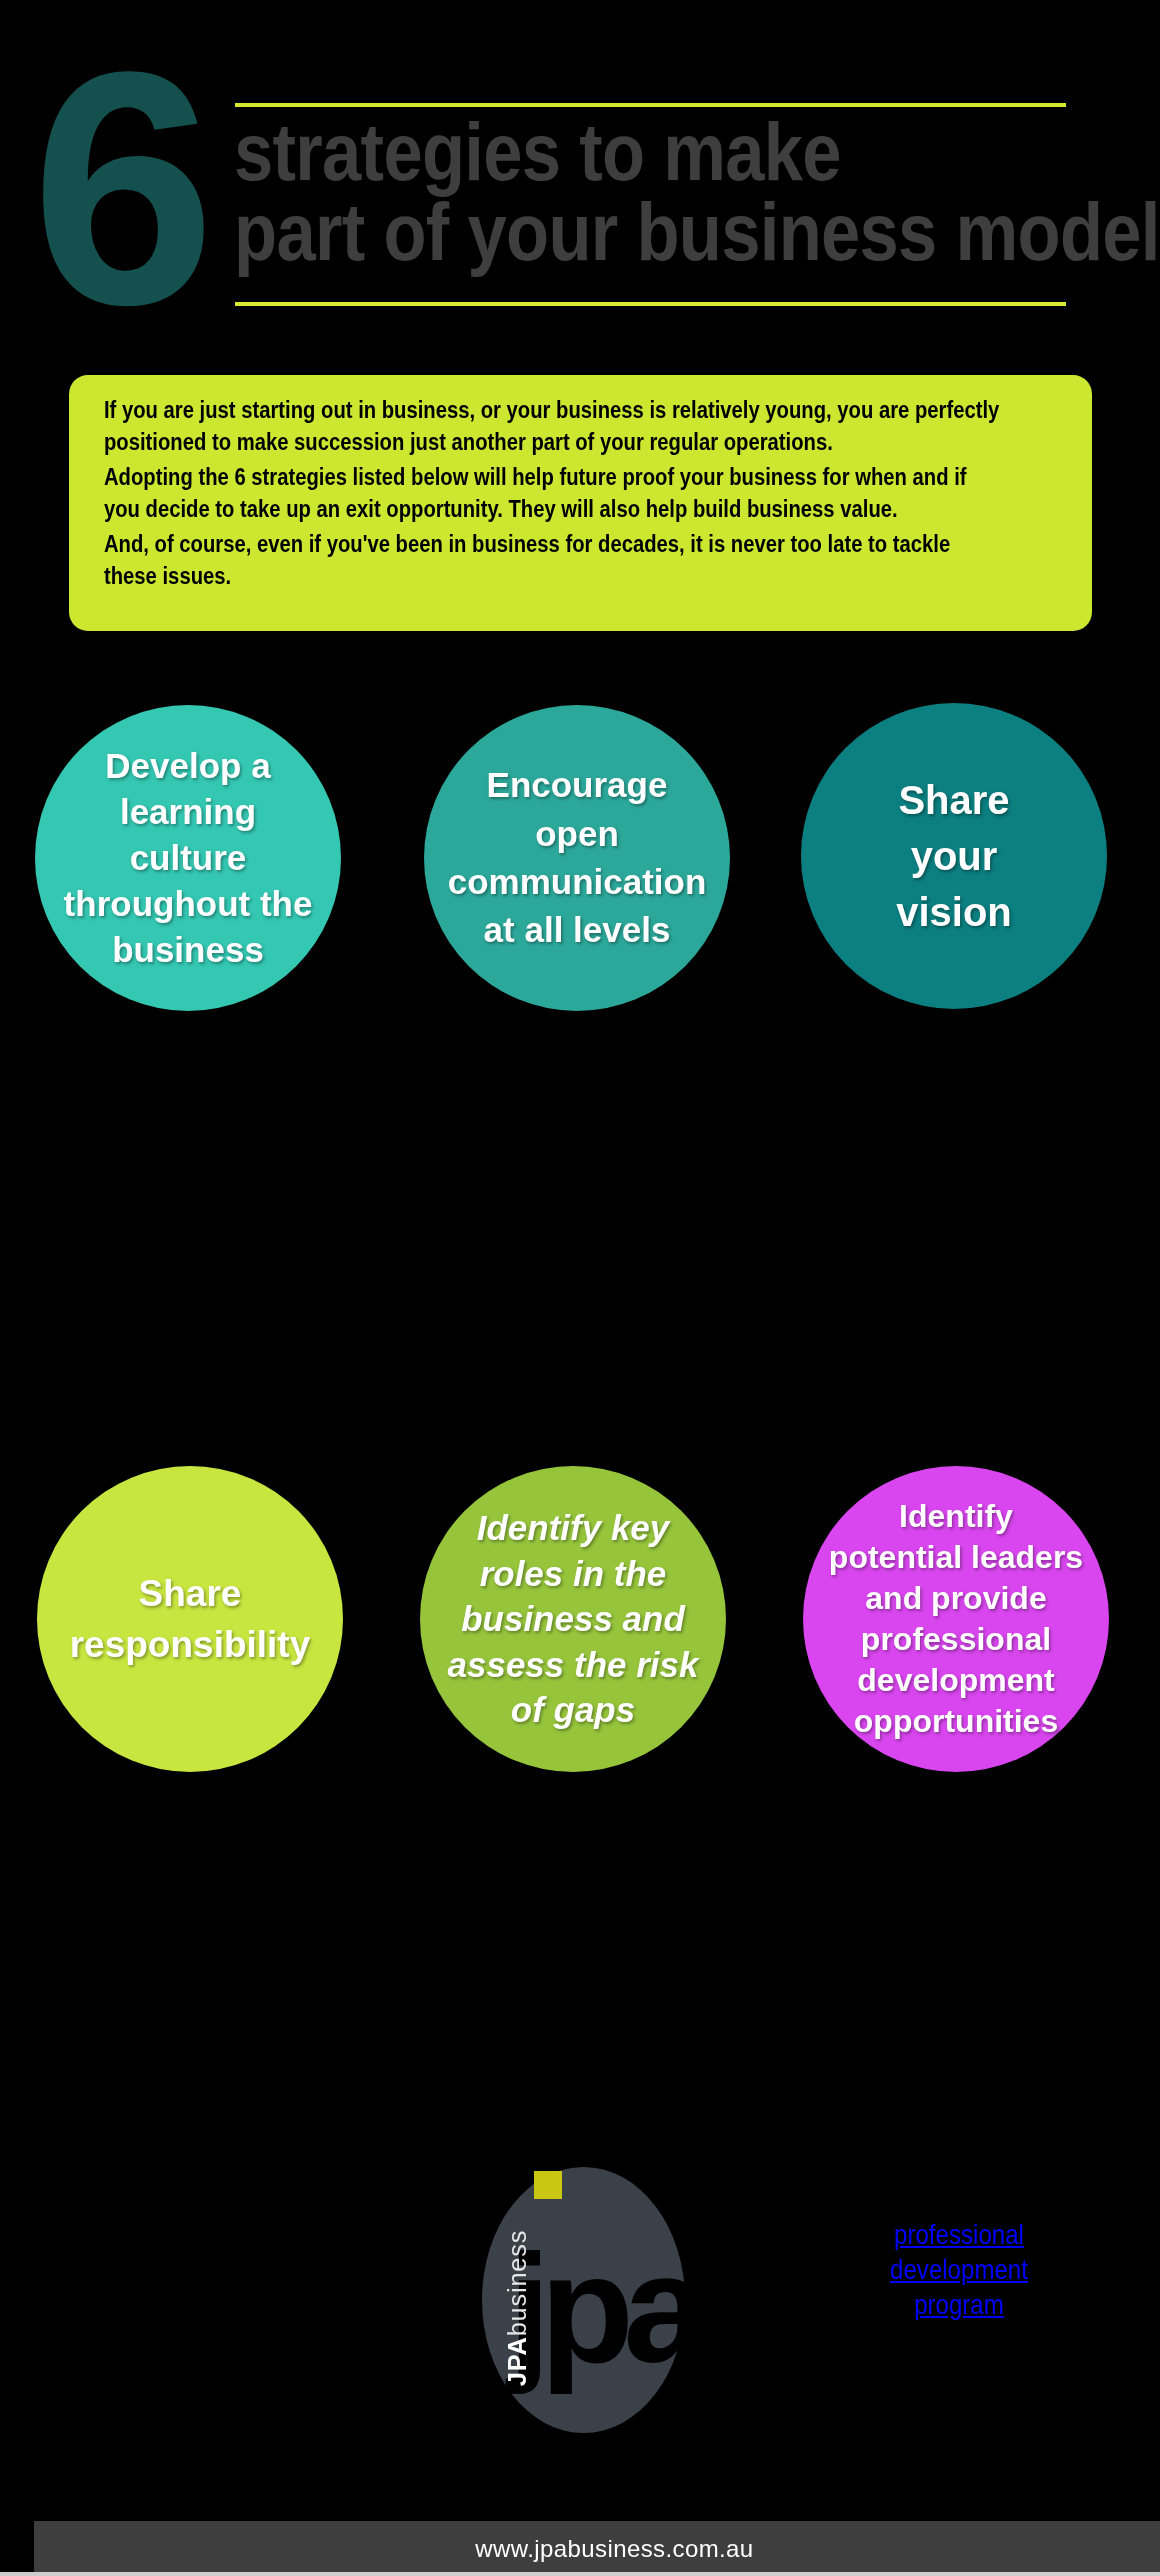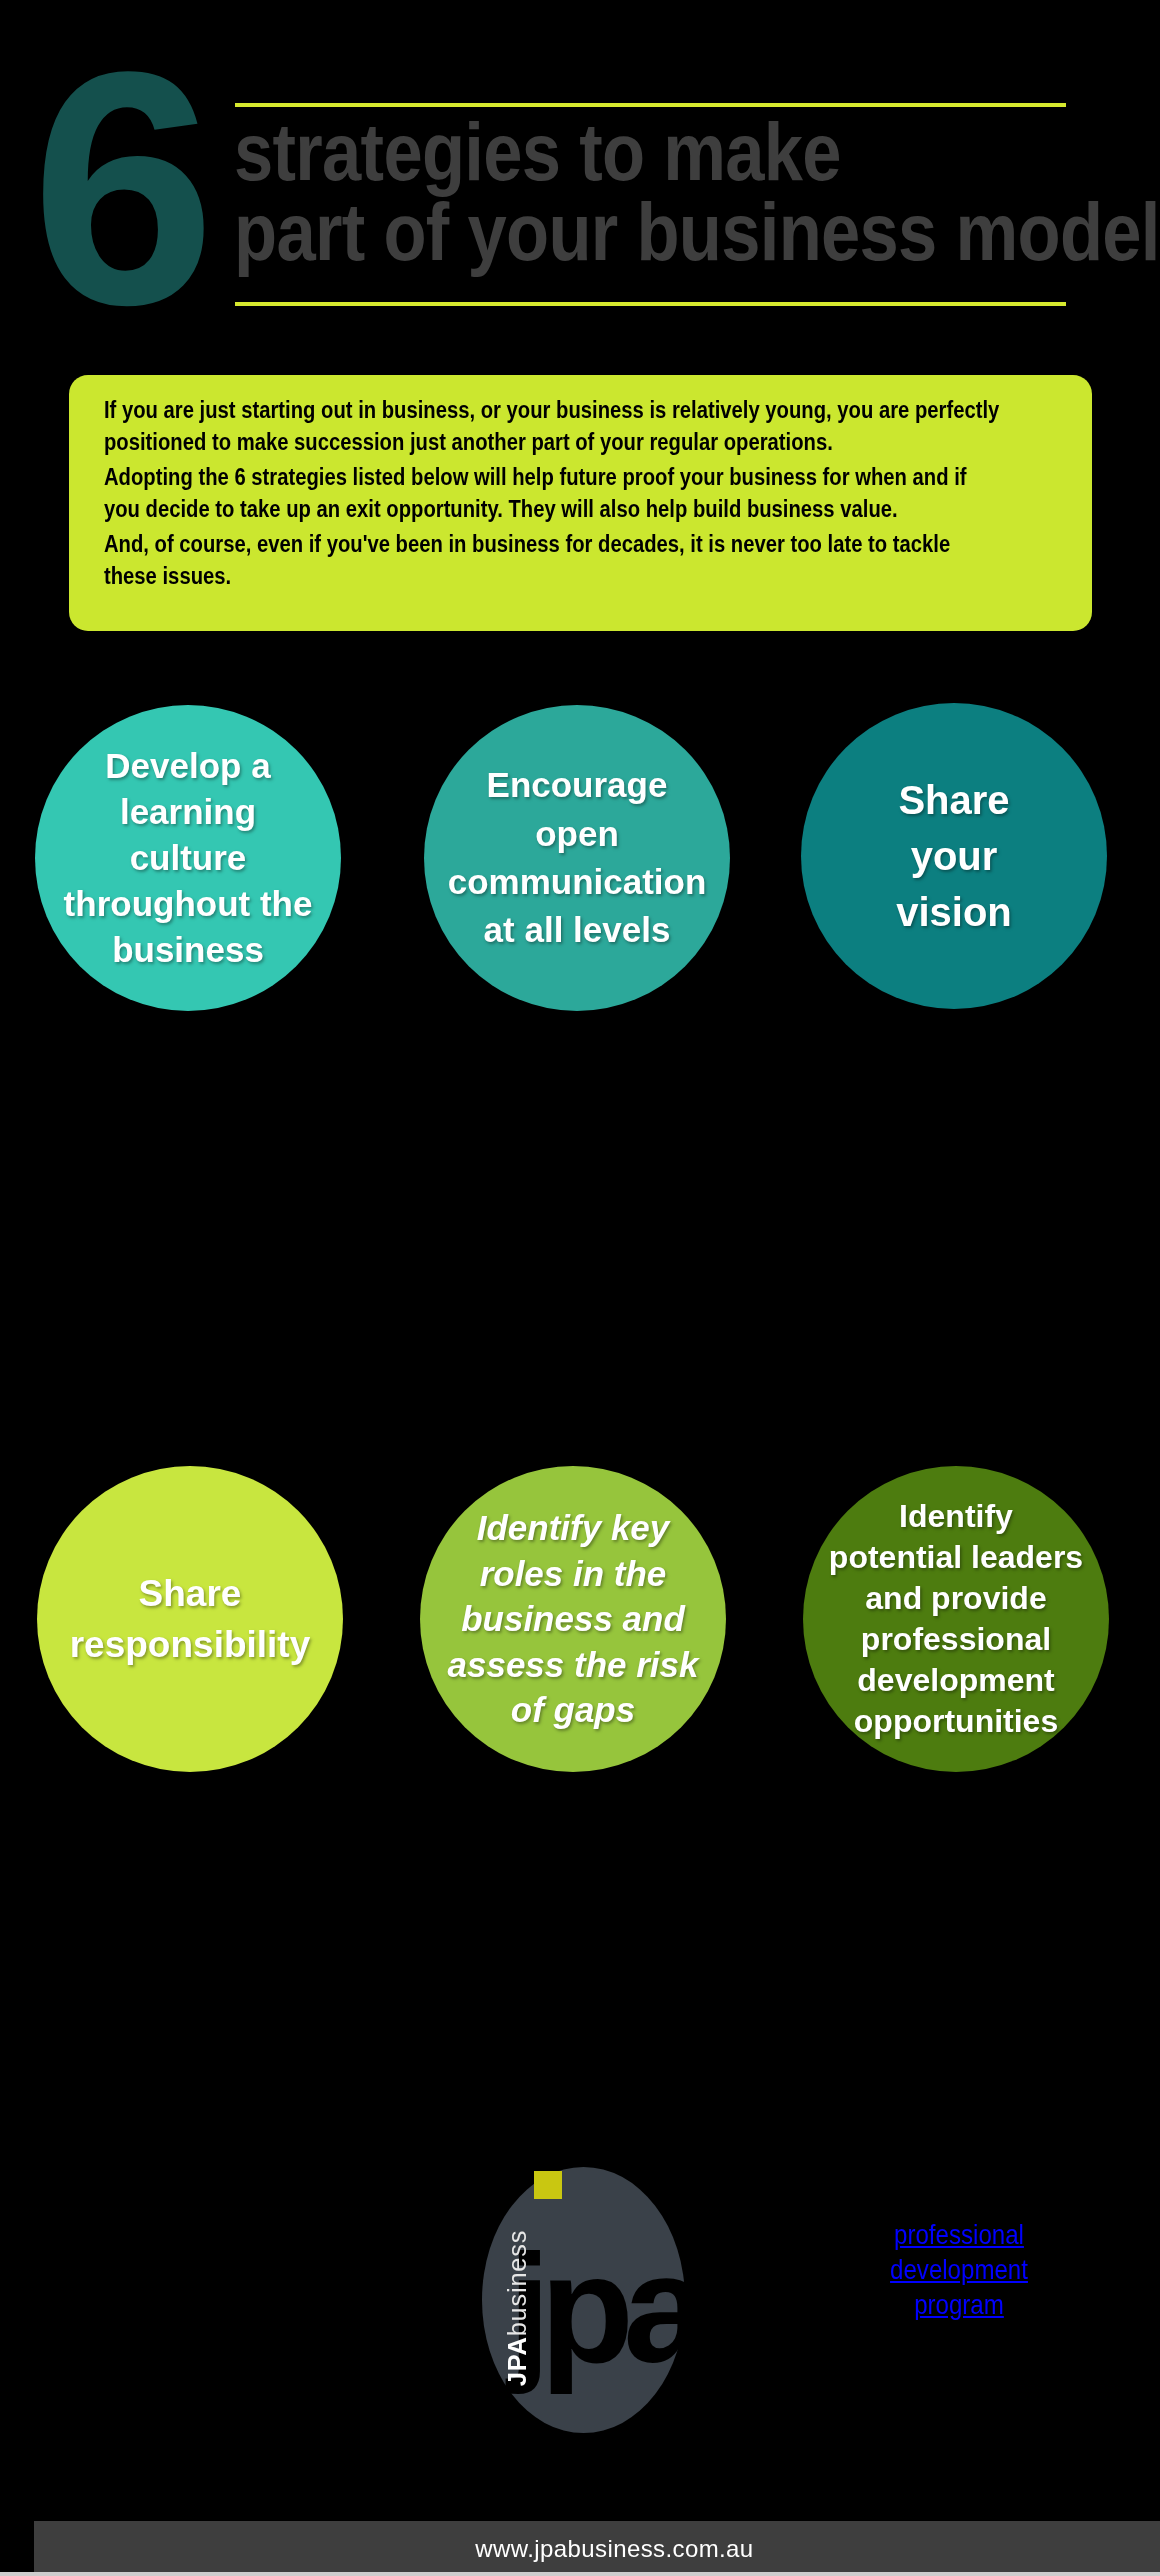--- a/index.html
+++ b/index.html
@@ -80,21 +80,21 @@
     color: #ffffff;
     font-weight: bold;
     text-shadow: 1.5px 2.3px 3.1px rgba(0,0,0,0.35);
   }
   .circle .circle-label { white-space: pre-line; }
   .c1 { left: 35px;   top: 705px;  background: #34C7B2; font-size: 35px; line-height: 1.32; justify-content: center; }
   .c2 { left: 424px;  top: 705px;  background: #2CA89A; font-size: 35px; line-height: 1.38; }
   .c3 { left: 801px; top: 703px;  background: #0C7F80; font-size: 40px; line-height: 1.40; }
   .c4 { left: 37px;   top: 1466px; background: #C8E63F; font-size: 37px; line-height: 1.38; }
   .c5 { left: 420px;  top: 1466px; background: #96C53C; font-size: 35px; line-height: 1.30; font-style: italic; }
-  .c6 { left: 803px; top: 1466px; background: #4d7c0f; font-size: 32px; line-height: 1.28; }
+  .c6 { left: 803px; top: 1466px; background: #d946ef; font-size: 32px; line-height: 1.28; }
 
   
   .logo-ellipse {
     position: absolute;
     left: 482px; top: 2167px;
     width: 203px; height: 266px;
     background: #3A4149;
     border-radius: 50%;
   }
   .logo-square {

